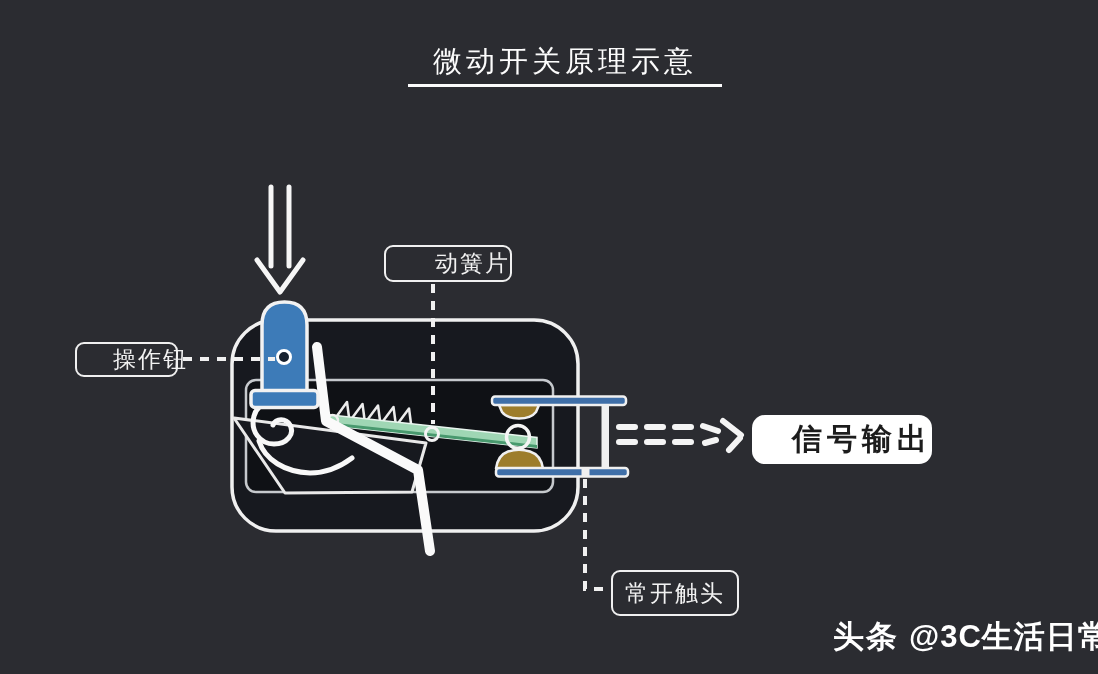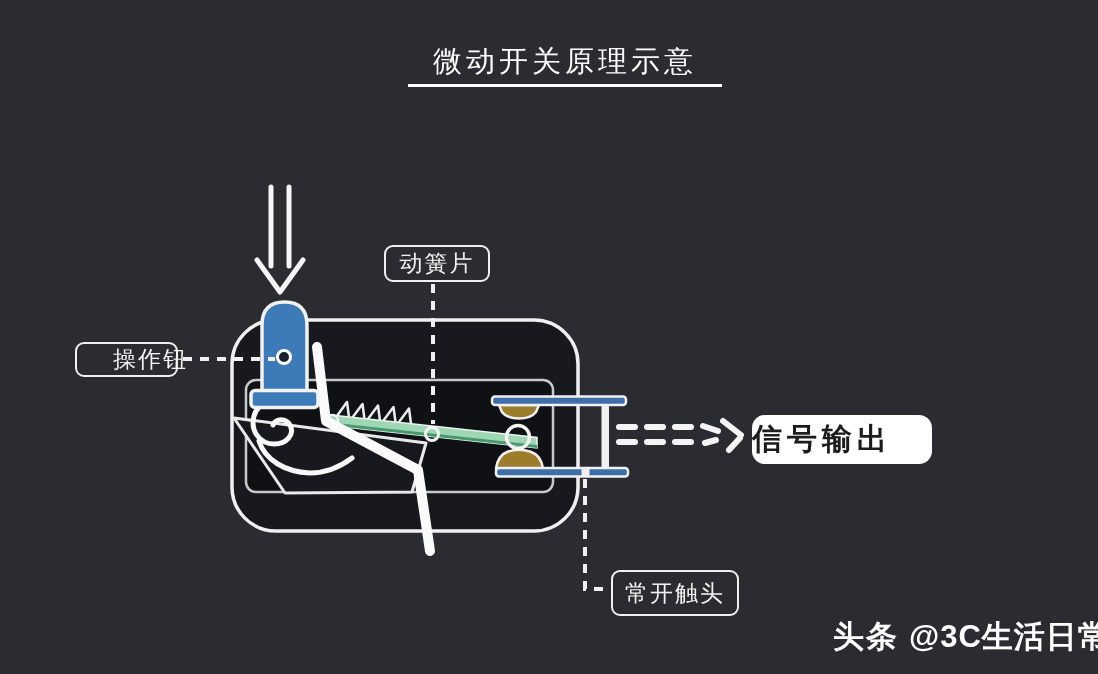--- a/index.html
+++ b/index.html
@@ -16,25 +16,25 @@
     letter-spacing:4px;padding-bottom:2px;border-bottom:3px solid #fcfcfc;
     white-space:nowrap;
   }
   .tag{
     position:absolute;display:flex;align-items:center;justify-content:center;
     border:2.5px solid #f0f0f0;border-radius:9px;background:#2b2c31;
     color:#f2f2f2;font-size:23px;letter-spacing:2px;white-space:nowrap;
     box-sizing:border-box;
   }
   .tag-operation{left:75px;top:342px;width:103px;height:35px;padding-left:48px;}
-  .tag-spring{left:384px;top:245px;width:106px;height:37px;}
+  .tag-spring{left:384px;top:245px;width:128px;height:37px;justify-content:flex-end;}
   .tag-contact{left:611px;top:570px;width:128px;height:46px;}
   .signal-box{
     position:absolute;left:752px;top:415px;width:180px;height:49px;
-    display:flex;align-items:center;justify-content:flex-start;
+    display:flex;align-items:center;justify-content:flex-end;
     background:#ffffff;border-radius:13px;color:#1c1c1c;
     font-size:30px;font-weight:bold;letter-spacing:5px;white-space:nowrap;
   }
   .watermark{
     position:absolute;left:833px;top:616px;display:flex;align-items:baseline;
     gap:10px;color:#ffffff;white-space:nowrap;
   }
   .watermark .platform{font-size:31px;font-weight:900;letter-spacing:2px;}
   .watermark .account{font-size:31px;font-weight:700;letter-spacing:1px;}
 </style>

